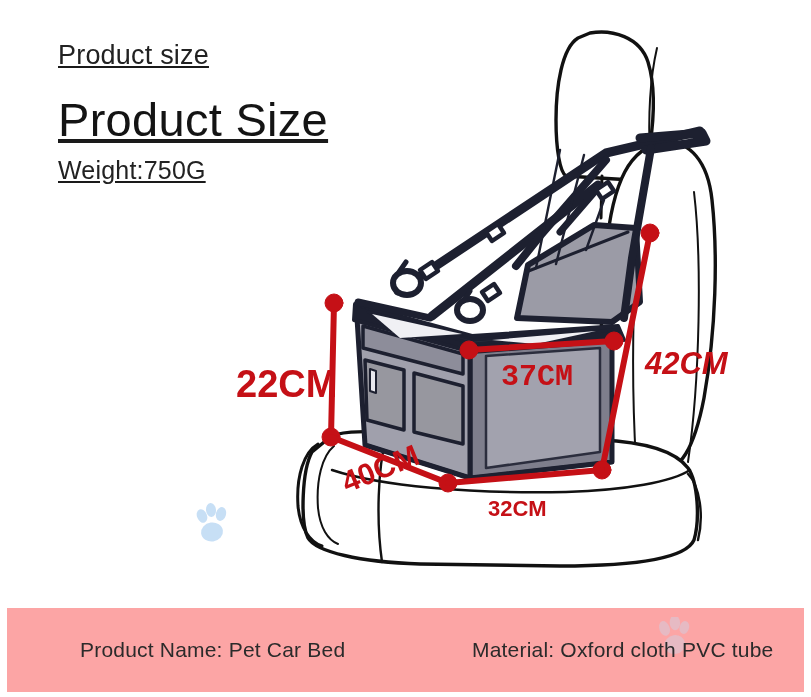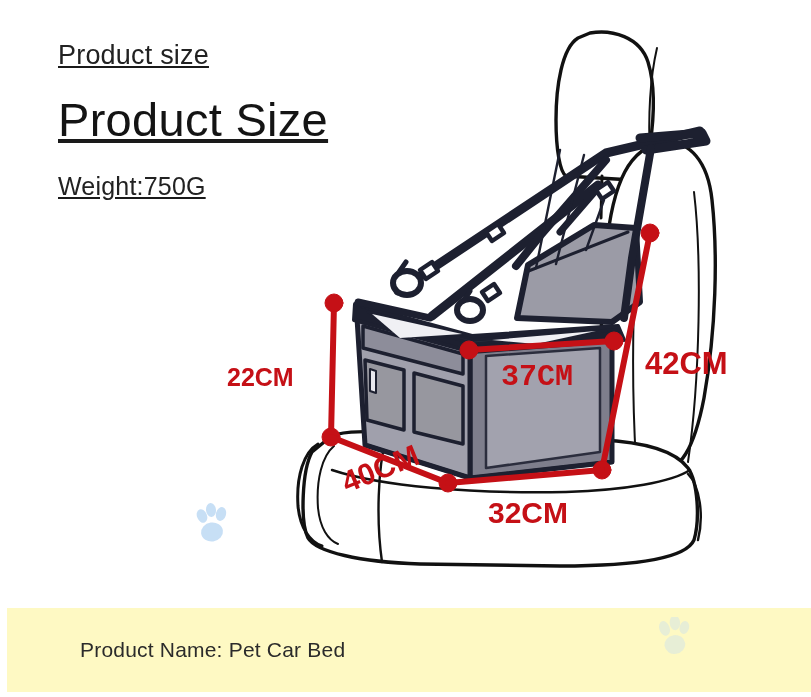--- a/index.html
+++ b/index.html
@@ -35,21 +35,21 @@
     font-size: 47px;
     line-height: 1;
     margin-top: 27px;
     color: #141414;
     letter-spacing: 0.3px;
     white-space: nowrap;
   }
   .hdr-weight {
     font-size: 25px;
     line-height: 1;
-    margin-top: 31px;
+    margin-top: 15px;
     color: #222222;
     letter-spacing: 0.2px;
     white-space: nowrap;
   }
 
   
   .illustration {
     position: absolute;
     left: 0;
     top: 0;
@@ -60,38 +60,37 @@
 
   
   .dim {
     position: absolute;
     font-weight: bold;
     color: #c51016;
     white-space: nowrap;
     z-index: 30;
     font-family: "Liberation Sans", sans-serif;
   }
-  .dim-22  { left: 227px; top: 363px; font-size: 25px; text-align: center; }
+  .dim-22  { left: 236px; top: 363px; font-size: 38px; text-align: center; }
   .dim-37  { left: 501px; top: 360px; font-size: 30px; font-family: Liberation Mono, monospace; }
-  .dim-42  { left: 645px; top: 346px; font-size: 31px; }
+  .dim-42  { left: 645px; top: 346px; font-size: 31px; font-style: italic; }
   .dim-40  { left: 337px; top: 468px; font-size: 30px;
              transform: rotate(-22deg); transform-origin: left top; }
-  .dim-32  { left: 488px; top: 496px; font-size: 30px; }
+  .dim-32  { left: 488px; top: 496px; font-size: 22px; }
 
   
   .info-bar {
     position: absolute;
     left: 7px;
     top: 608px;
     width: 797px;
     height: 84px;
-    background: #fef9c3;
+    background: #fca5a5;
     z-index: 50;
     overflow: hidden;
-    padding-left: 8px;
   }
   .info-bar .paw-bg {
     position: absolute;
     left: 649px;
     top: 9px;
     width: 34px;
     height: 38px;
     opacity: 0.5;
   }
   .info-item {
@@ -252,19 +251,20 @@
 <div class="info-bar">
   <svg class="paw-bg" viewBox="0 0 36 40">
     <g fill="#c2dcf5" opacity="0.75">
       <ellipse cx="9" cy="12" rx="5.5" ry="8" transform="rotate(-20 9 12)"></ellipse>
       <ellipse cx="20" cy="6" rx="5.5" ry="8" transform="rotate(-4 20 6)"></ellipse>
       <ellipse cx="30" cy="11" rx="5" ry="7" transform="rotate(16 30 11)"></ellipse>
       <ellipse cx="20" cy="29" rx="11" ry="10" transform="rotate(-8 20 29)"></ellipse>
     </g>
   </svg>
   <div class="info-item info-name">Product Name: Pet Car Bed</div>
+  <div class="info-item info-material">Material: Oxford cloth PVC tube</div>
 </div>
 
 <div class="dim dim-22">22CM</div>
 <div class="dim dim-37">37CM</div>
 <div class="dim dim-42">42CM</div>
 <div class="dim dim-40">40CM</div>
 <div class="dim dim-32">32CM</div>
 
 </body></html>

